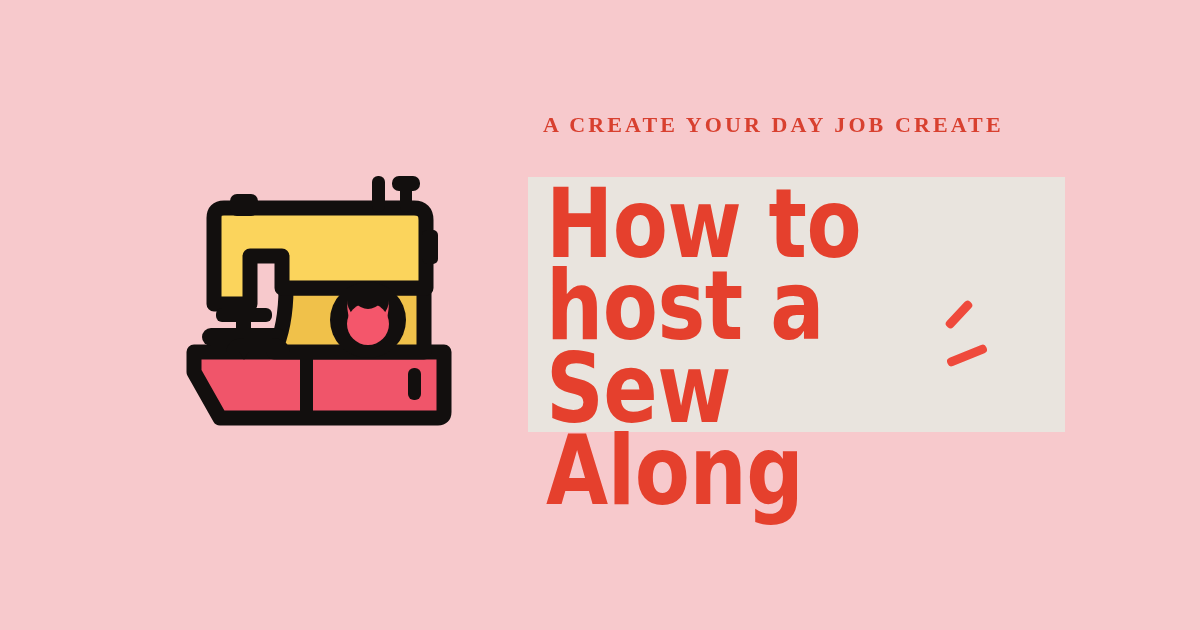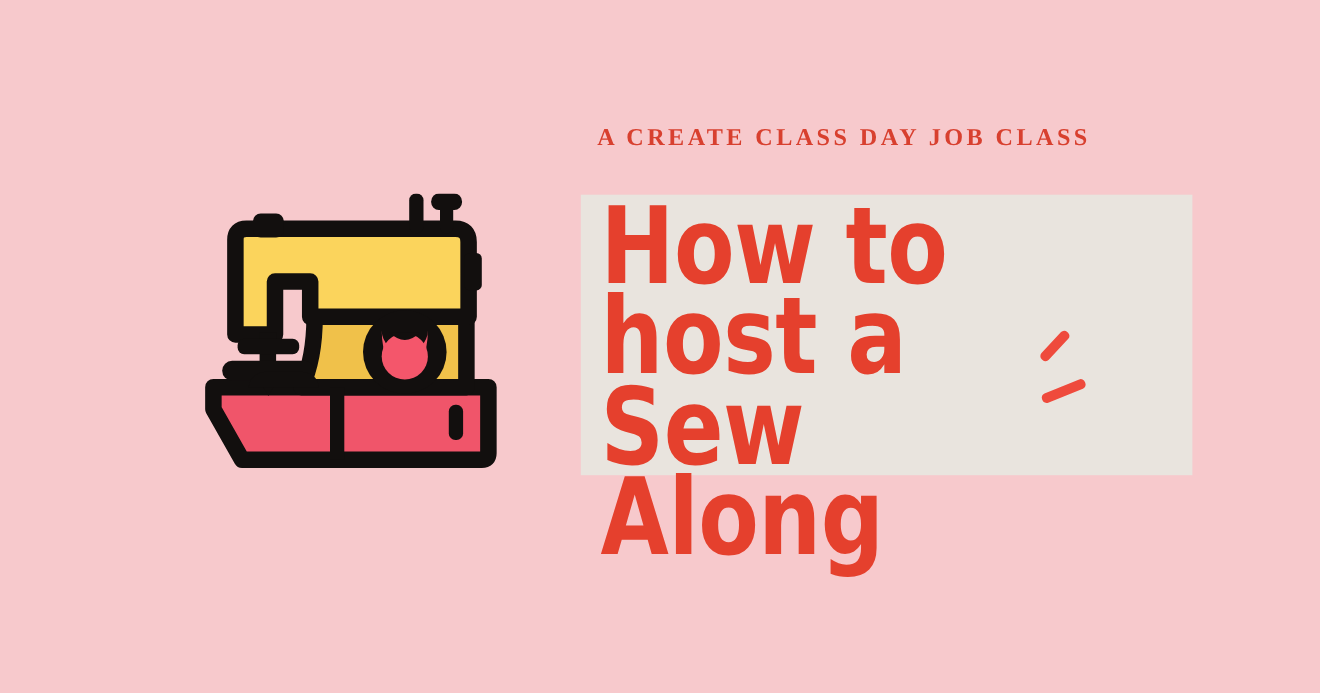--- a/index.html
+++ b/index.html
@@ -49,21 +49,20 @@
     white-space: nowrap;
   }
 
   #title-box {
     position: absolute;
     left: 528px;
     top: 177px;
     width: 537px;
     height: 255px;
     background: #e9e4de;
-    padding-left: 19px;
   }
 
   #title {
     position: absolute;
     left: 18px;
     top: 6px;
     width: 500px;
     font-family: "Liberation Sans Narrow", "DejaVu Sans Condensed", "Liberation Sans", sans-serif;
     font-weight: bold;
     font-size: 97px;
@@ -144,21 +143,21 @@
         <circle cx="182" cy="148" r="21" fill="#f4566b"></circle>
         <path d="M168 126 q14 14 28 0 Z" fill="#120f0e"></path>
 
         <rect x="114" y="176" width="13" height="66" fill="#120f0e"></rect>
 
         <rect x="222" y="192" width="13" height="32" rx="6" fill="#120f0e"></rect>
       </g>
     </svg>
   </div>
 
-  <div id="eyebrow">A CREATE CLASS DAY JOB CLASS</div>
+  <div id="eyebrow">A CREATE YOUR DAY JOB CREATE</div>
 
   <div id="title-box">
     <div id="title">How to host a
 Sew Along</div>
     <span class="dash" id="dash-upper"></span>
     <span class="dash" id="dash-lower"></span>
   </div>
 
 
 </div>

